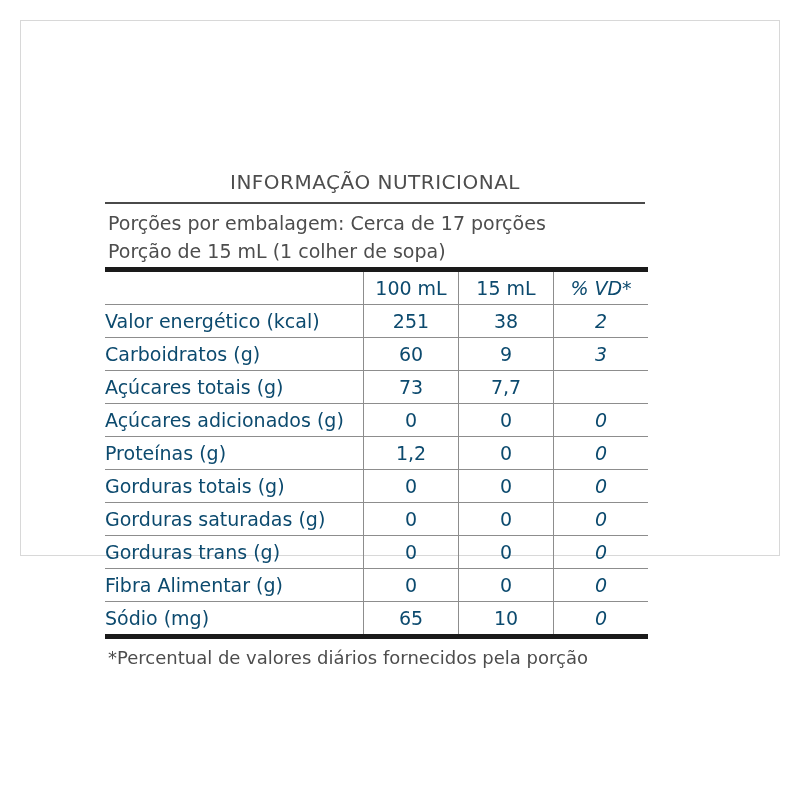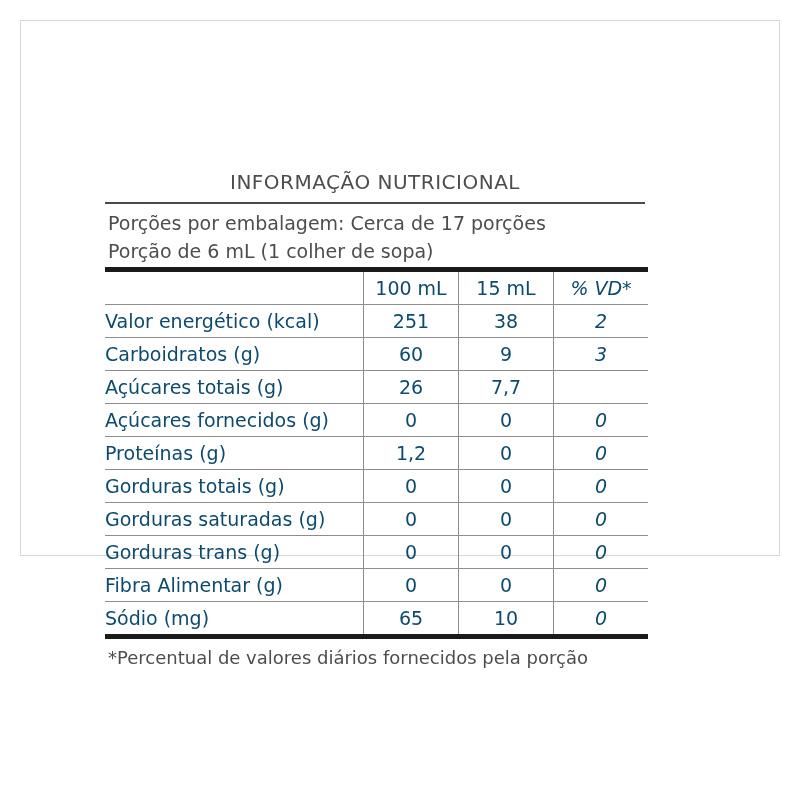--- a/index.html
+++ b/index.html
@@ -105,21 +105,21 @@
 
 <div class="page">
   <div class="frame"></div>
 
   <div class="label-wrap">
 
     <div class="nutri-title">INFORMAÇÃO NUTRICIONAL</div>
 
     <div class="servings">
       <div>Porções por embalagem: Cerca de 17 porções</div>
-      <div>Porção de 6 mL (1 colher de sopa)</div>
+      <div>Porção de 15 mL (1 colher de sopa)</div>
     </div>
 
     <table class="nut">
       <tbody>
         <tr class="header-row">
           <td class="name headcell"></td>
           <td class="val">100 mL</td>
           <td class="val">15 mL</td>
           <td class="val last">% VD*</td>
         </tr>
@@ -131,26 +131,26 @@
           <td class="val last">2</td>
         </tr>
         <tr>
           <td class="name">Carboidratos (g)</td>
           <td class="val">60</td>
           <td class="val">9</td>
           <td class="val last">3</td>
         </tr>
         <tr>
           <td class="name indent1">Açúcares totais (g)</td>
-          <td class="val">26</td>
+          <td class="val">73</td>
           <td class="val">7,7</td>
           <td class="val last"></td>
         </tr>
         <tr>
-          <td class="name indent2">Açúcares fornecidos (g)</td>
+          <td class="name indent2">Açúcares adicionados (g)</td>
           <td class="val">0</td>
           <td class="val">0</td>
           <td class="val last">0</td>
         </tr>
         <tr>
           <td class="name">Proteínas (g)</td>
           <td class="val">1,2</td>
           <td class="val">0</td>
           <td class="val last">0</td>
         </tr>

